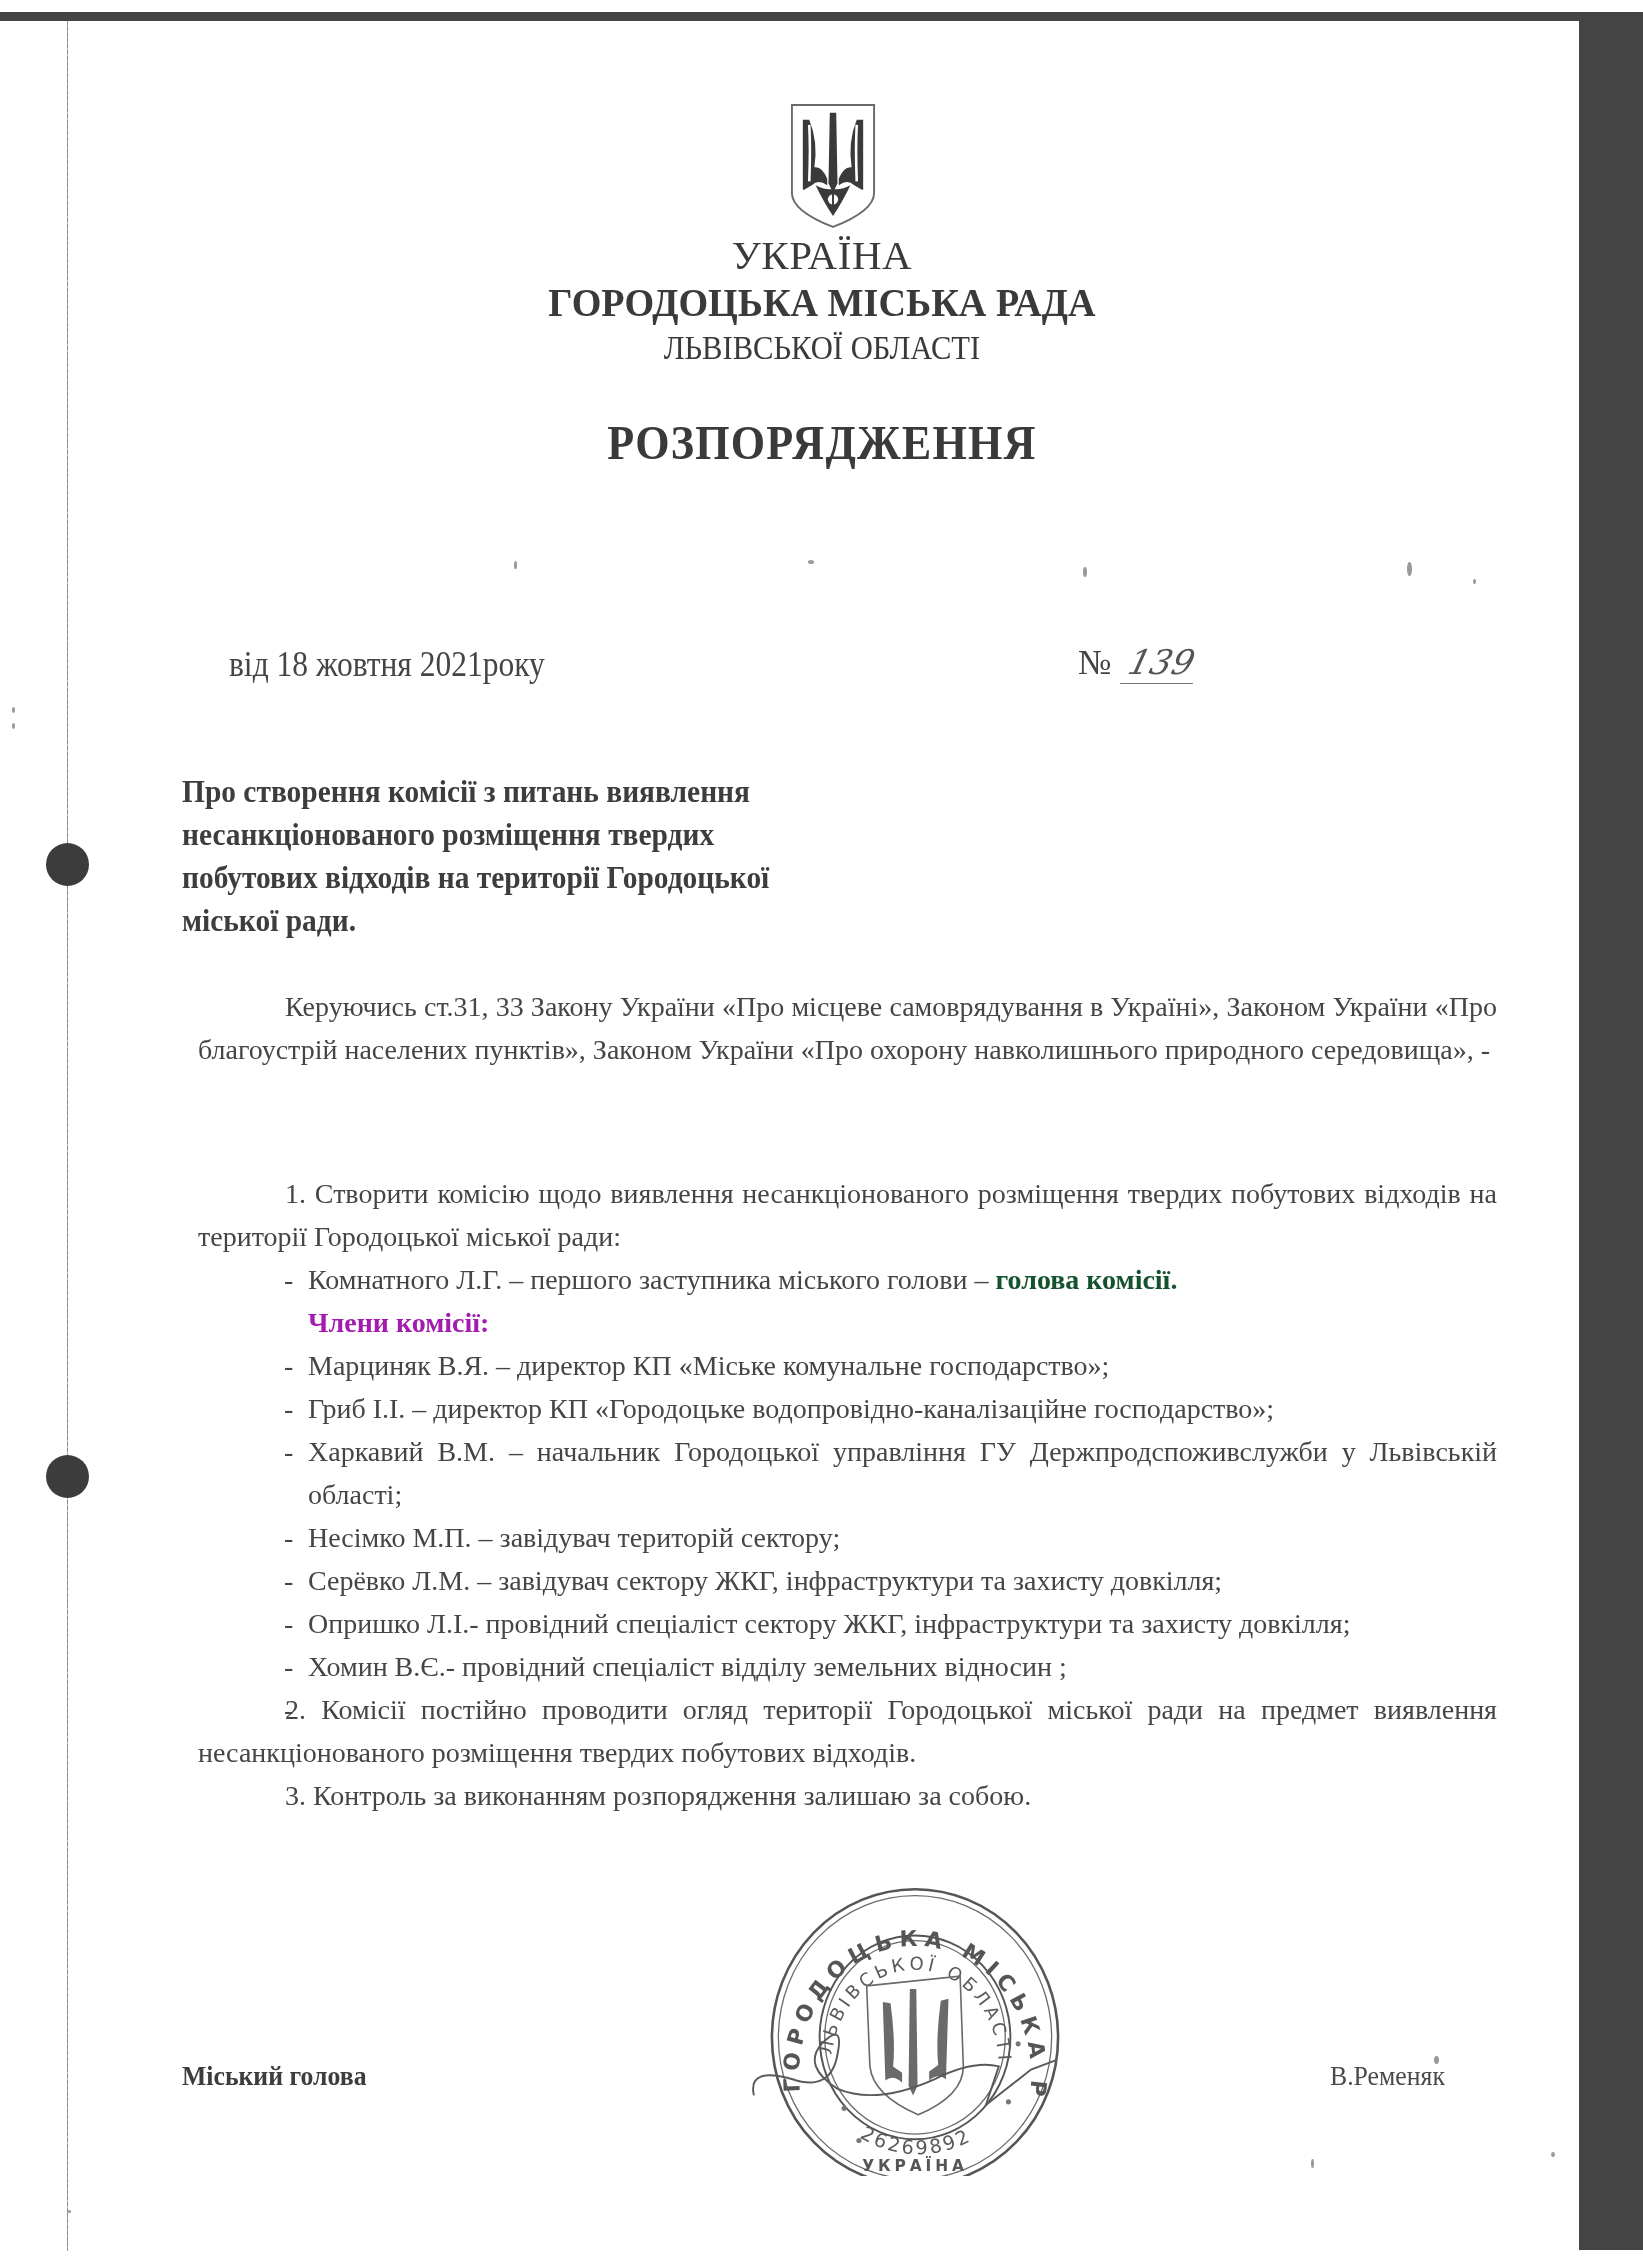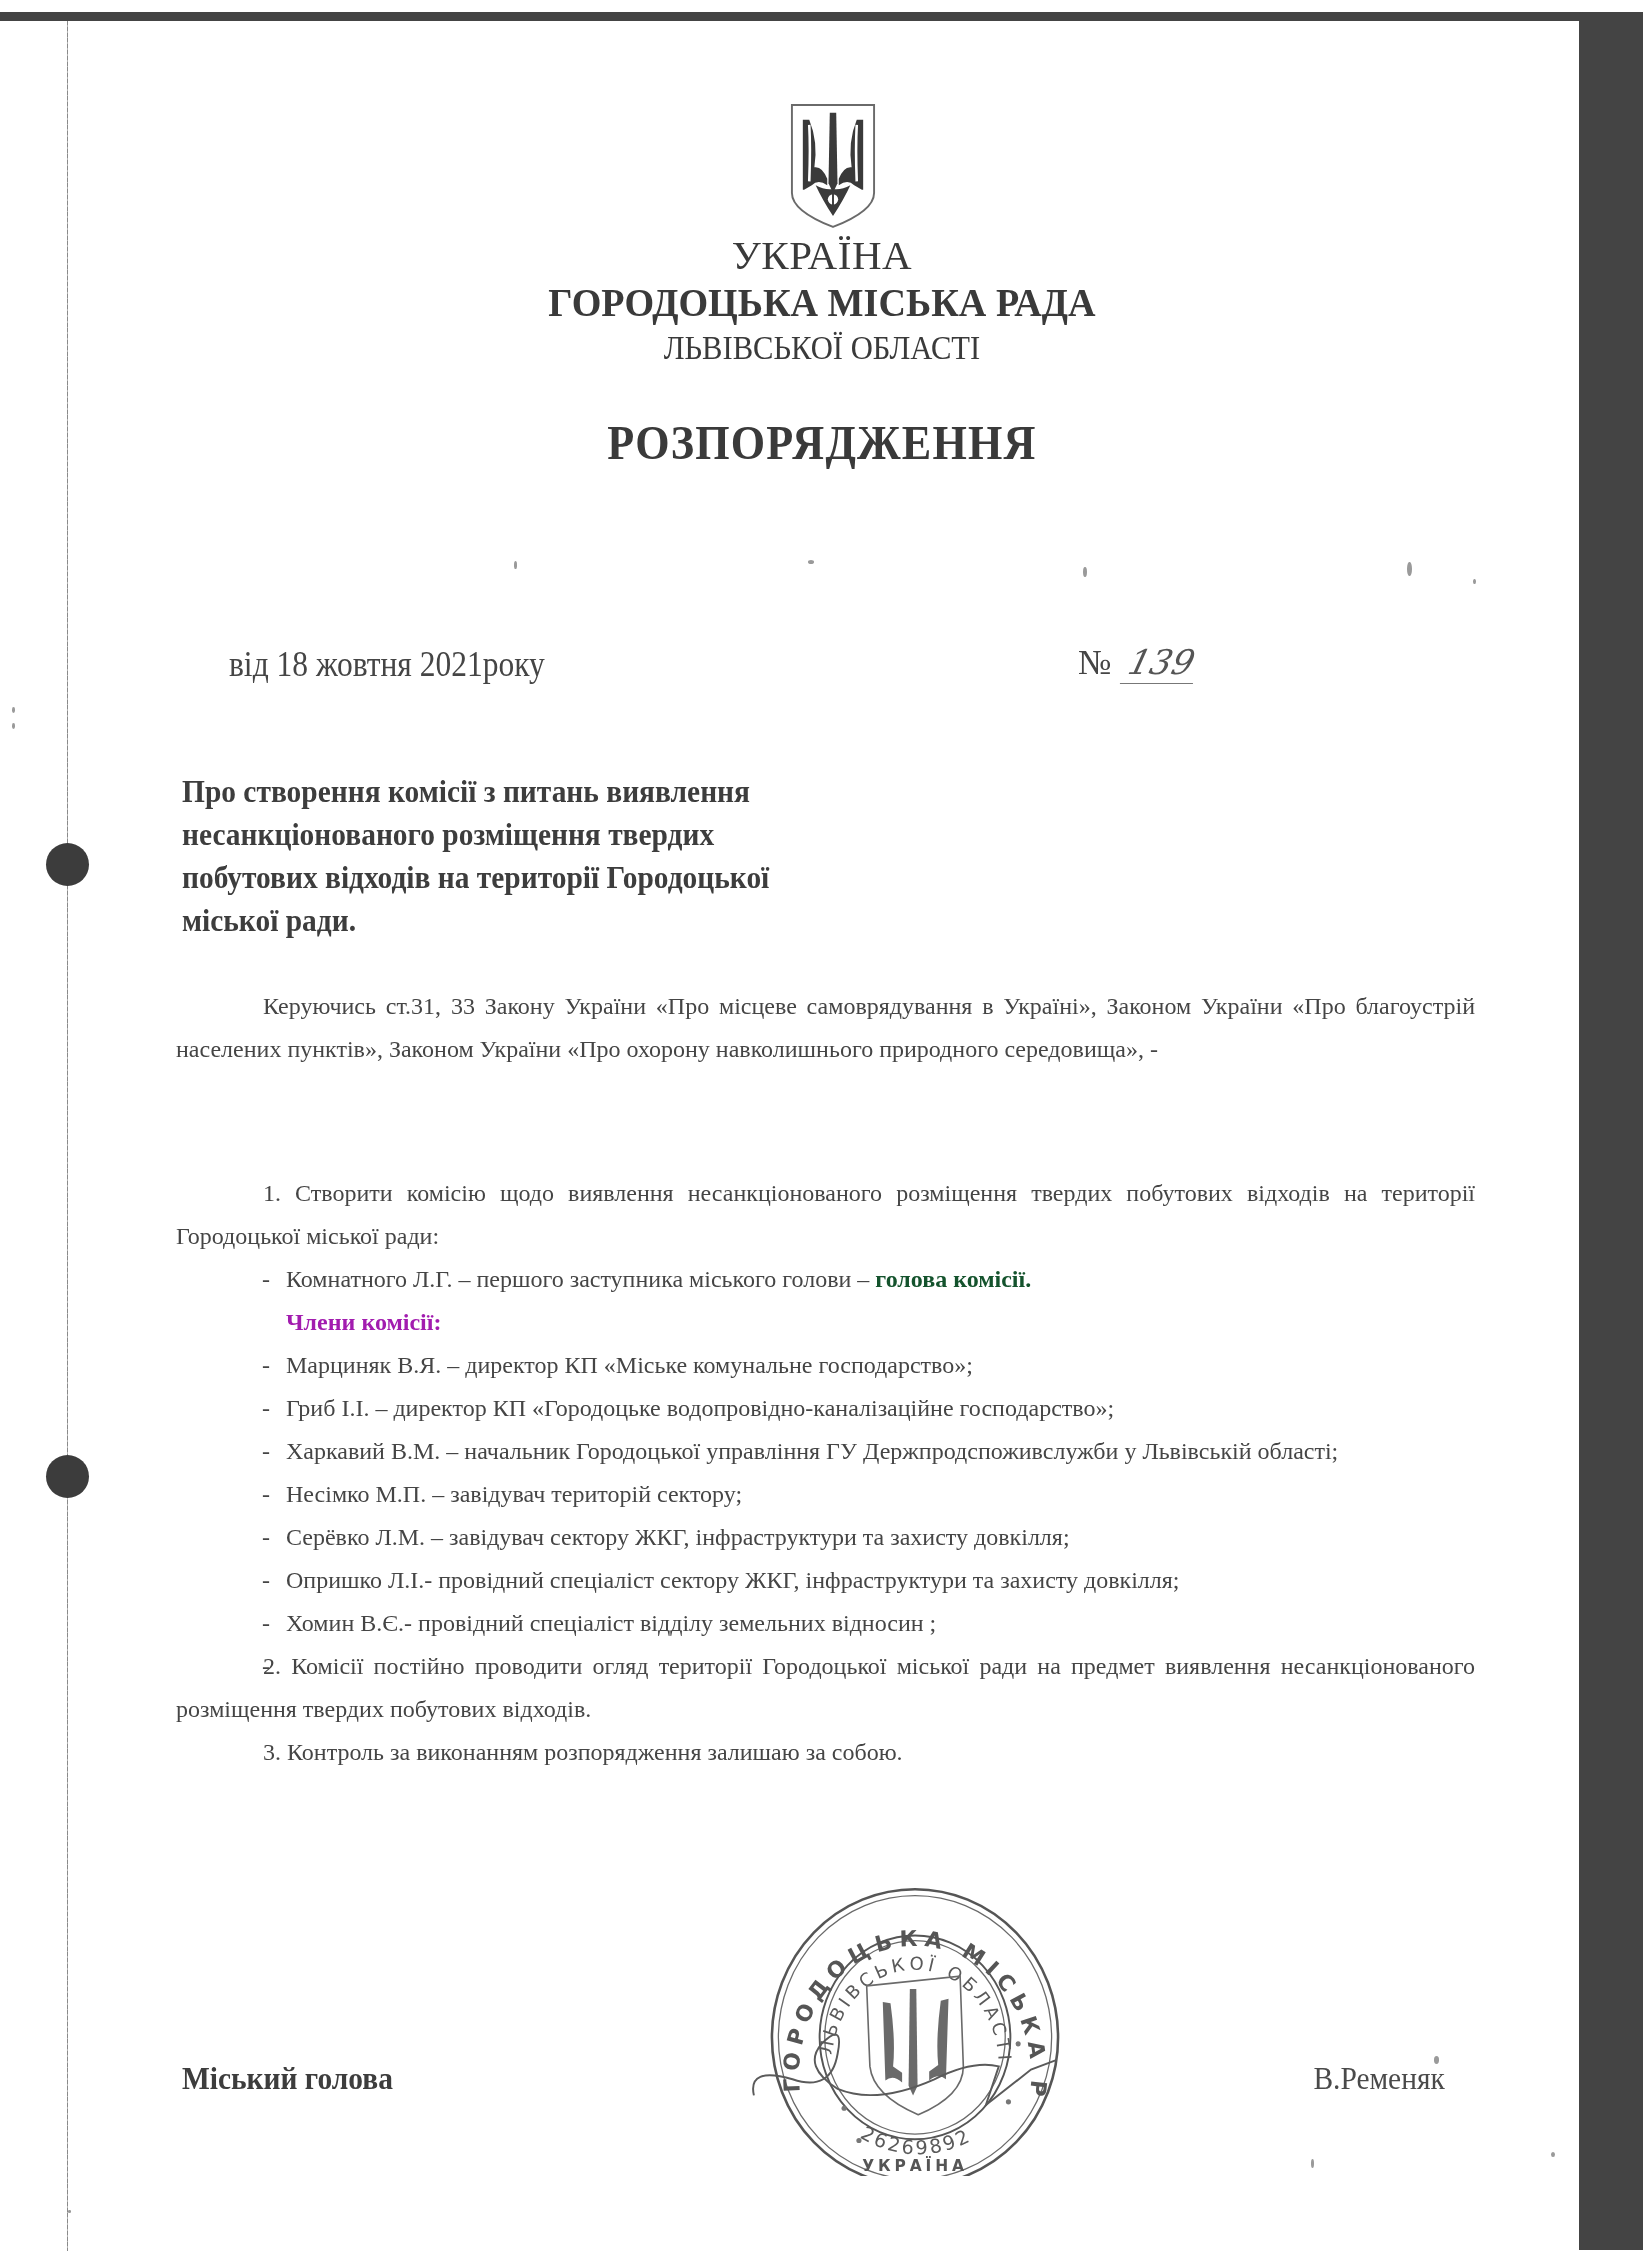--- a/index.html
+++ b/index.html
@@ -75,42 +75,42 @@
     transform: skewX(-14deg);
   }
 
   .subject {
     position: absolute; left: 182px; top: 770px; width: 774px;
     font-size: 32px; font-weight: bold; line-height: 43px; color: #3d3d3d;
     transform: scaleX(0.92); transform-origin: left top;
   }
 
   .body-block {
-    position: absolute; left: 176px; width: 1299px; color: #454545;
-    font-size: 24px; line-height: 43px; text-align: justify;
+    position: absolute; left: 198px; width: 1299px; color: #454545;
+    font-size: 28px; line-height: 43px; text-align: justify;
   }
   .preamble { top: 985px; }
   .preamble p, .body-block p { margin: 0; }
   .indent { text-indent: 87px; }
 
   .items { top: 1172px; }
   .list { margin: 0; padding: 0; list-style: none; }
   .list li {
     position: relative; padding-left: 110px; text-align: justify;
     line-height: 43px;
   }
   .list li .dash {
     position: absolute; left: 86px; top: 0;
   }
   .list li.members-heading { padding-left: 110px; font-weight: bold; color: #a21caf; }
   .bold { font-weight: bold; color: #14532d; }
 
   .signature-row {
     position: absolute; left: 182px; top: 2060px; width: 1263px; height: 52px;
-    font-size: 32px; font-weight: bold; color: #3d3d3d;
+    font-size: 28px; font-weight: bold; color: #3d3d3d;
   }
   .signature-row .position { position: absolute; left: 0; top: 0; transform: scaleX(0.92); transform-origin: left top; }
   .signature-row .name { position: absolute; right: 0; top: 0; font-weight: normal; color: #4a4a4a; transform: scaleX(0.92); transform-origin: right top; }
 
   .stamp {
     position: absolute; left: 741px; top: 1873px; width: 348px; height: 303px;
   }
 </style>
 </head>
 <body>

